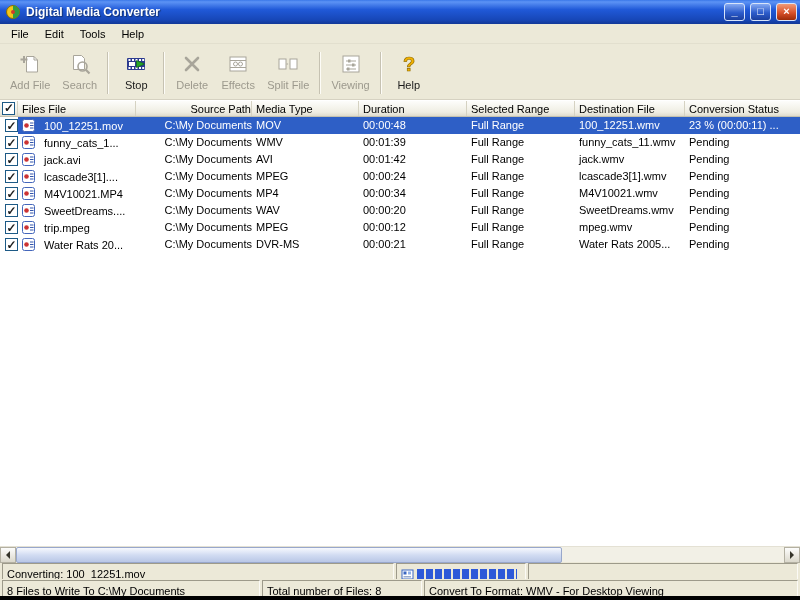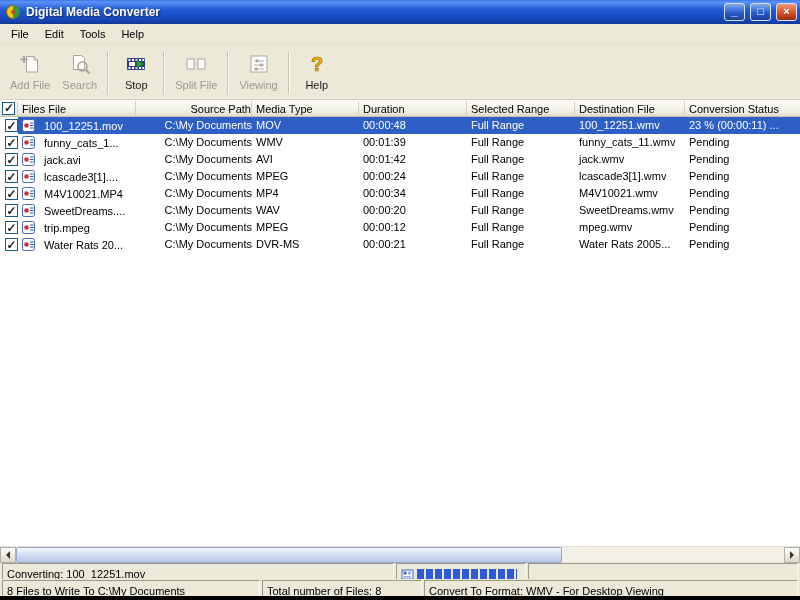--- a/index.html
+++ b/index.html
@@ -160,20 +160,39 @@
           </svg>
       </span>
       <span class="lbl">Stop</span>
     </div>
 
     <div class="tsep"></div>
 
     <div class="tbtn">
       <span class="ticon">
         <svg width="24" height="24" viewBox="0 0 24 24">
+            <path d="M6 6l12 12M18 6L6 18" stroke="currentColor" stroke-width="2.6" stroke-linecap="round"></path>
+          </svg>
+      </span>
+      <span class="lbl">Delete</span>
+    </div>
+    <div class="tbtn">
+      <span class="ticon">
+        <svg width="24" height="24" viewBox="0 0 24 24">
+            <rect x="4" y="5" width="16" height="14" fill="#fff" stroke="currentColor"></rect>
+            <path d="M4 8.5h16M4 15.5h16" stroke="currentColor"></path>
+            <circle cx="9.5" cy="12" r="2" fill="none" stroke="currentColor"></circle>
+            <circle cx="14.5" cy="12" r="2" fill="none" stroke="currentColor"></circle>
+          </svg>
+      </span>
+      <span class="lbl">Effects</span>
+    </div>
+    <div class="tbtn">
+      <span class="ticon">
+        <svg width="24" height="24" viewBox="0 0 24 24">
             <rect x="3" y="7" width="7" height="10" fill="#fff" stroke="currentColor"></rect>
             <rect x="14" y="7" width="7" height="10" fill="#fff" stroke="currentColor"></rect>
             <path d="M10.5 12h3" stroke="currentColor" stroke-dasharray="1.6 1.2"></path>
           </svg>
       </span>
       <span class="lbl">Split File</span>
     </div>
 
     <div class="tsep"></div>
 

